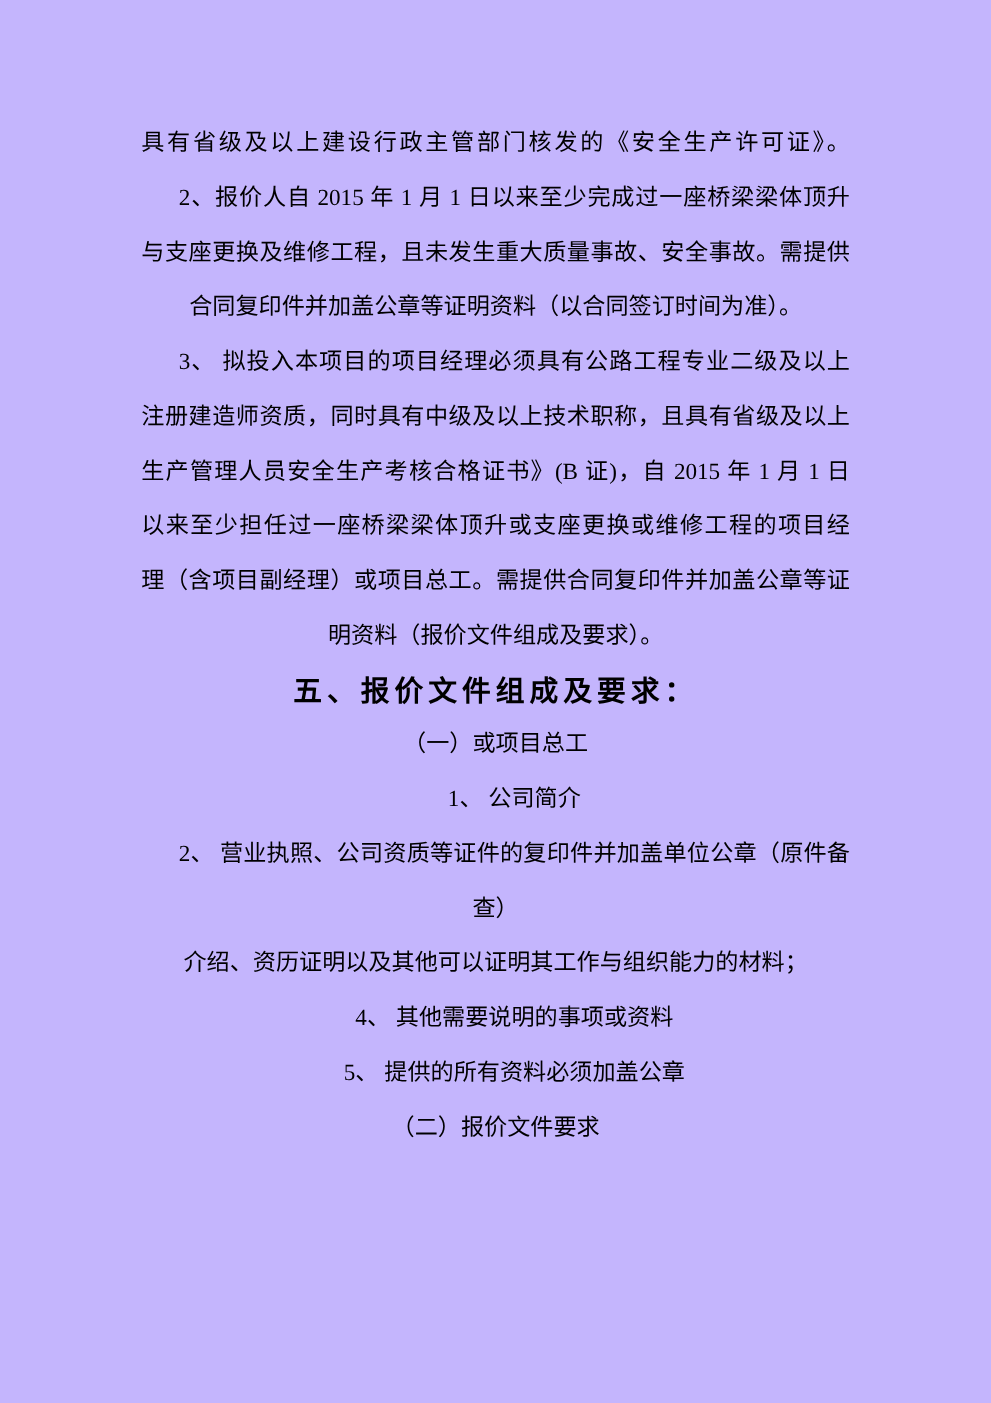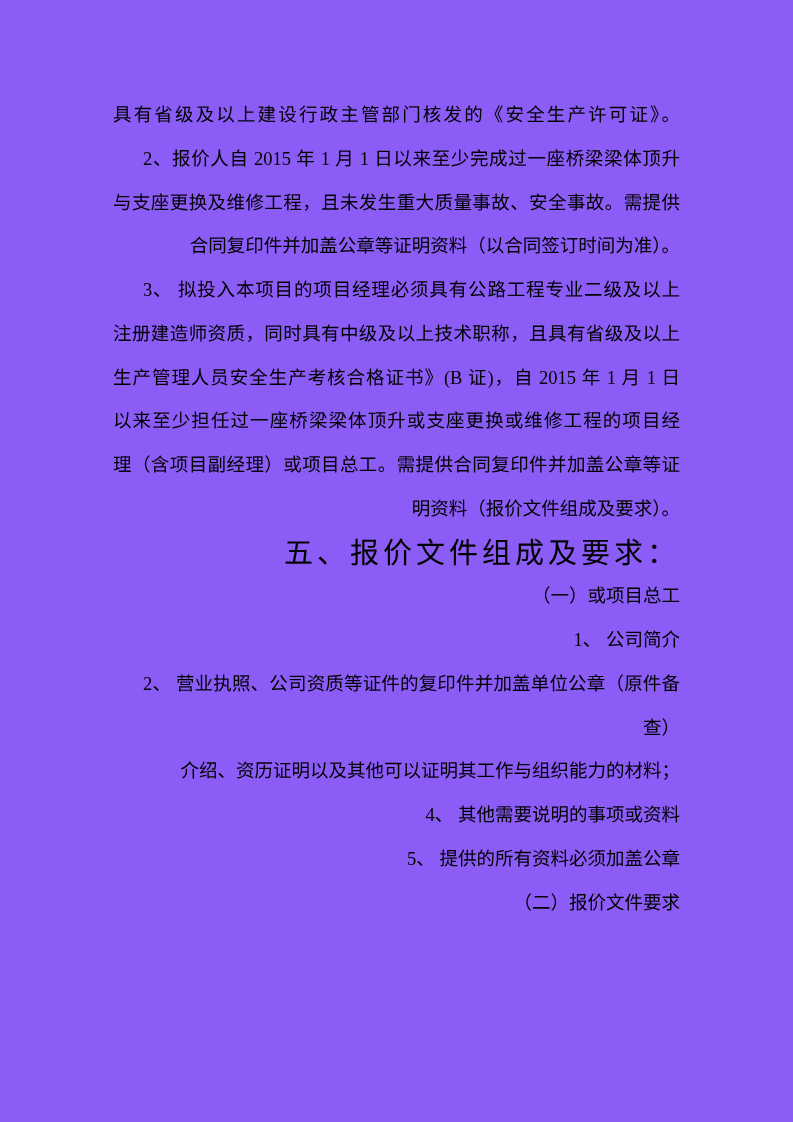--- a/index.html
+++ b/index.html
@@ -4,46 +4,46 @@
 <style>
   html, body {
     margin: 0;
     padding: 0;
     background: #ffffff;
   }
   .page {
     position: relative;
     width: 793px;
     height: 1122px;
-    background: #8b5cf6;
+    background: #c4b5fd;
     box-sizing: border-box;
     padding: 94px 113px 0 113px;
     color: #000000;
     font-family: "Liberation Serif", "DejaVu Serif", serif;
     overflow: hidden;
   }
   .para { margin: 0; padding: 0; }
   .ln {
     font-size: 18.5px;
     line-height: 43.75px;
-    text-align: right;
+    text-align: center;
     color: #000000;
   }
   
   .st {
     text-align: justify;
     text-align-last: justify;
   }
   
   .ind { text-indent: 30px; }
   
   .head {
     font-family: "Liberation Sans", "DejaVu Sans", sans-serif;
-    font-weight: 400;
-    font-size: 29px;
+    font-weight: 700;
+    font-size: 23px;
     letter-spacing: 4px;
     line-height: 43.75px;
   }
 </style>
 </head>
 <body>
 
 <div class="page">
 
   <div class="para">

